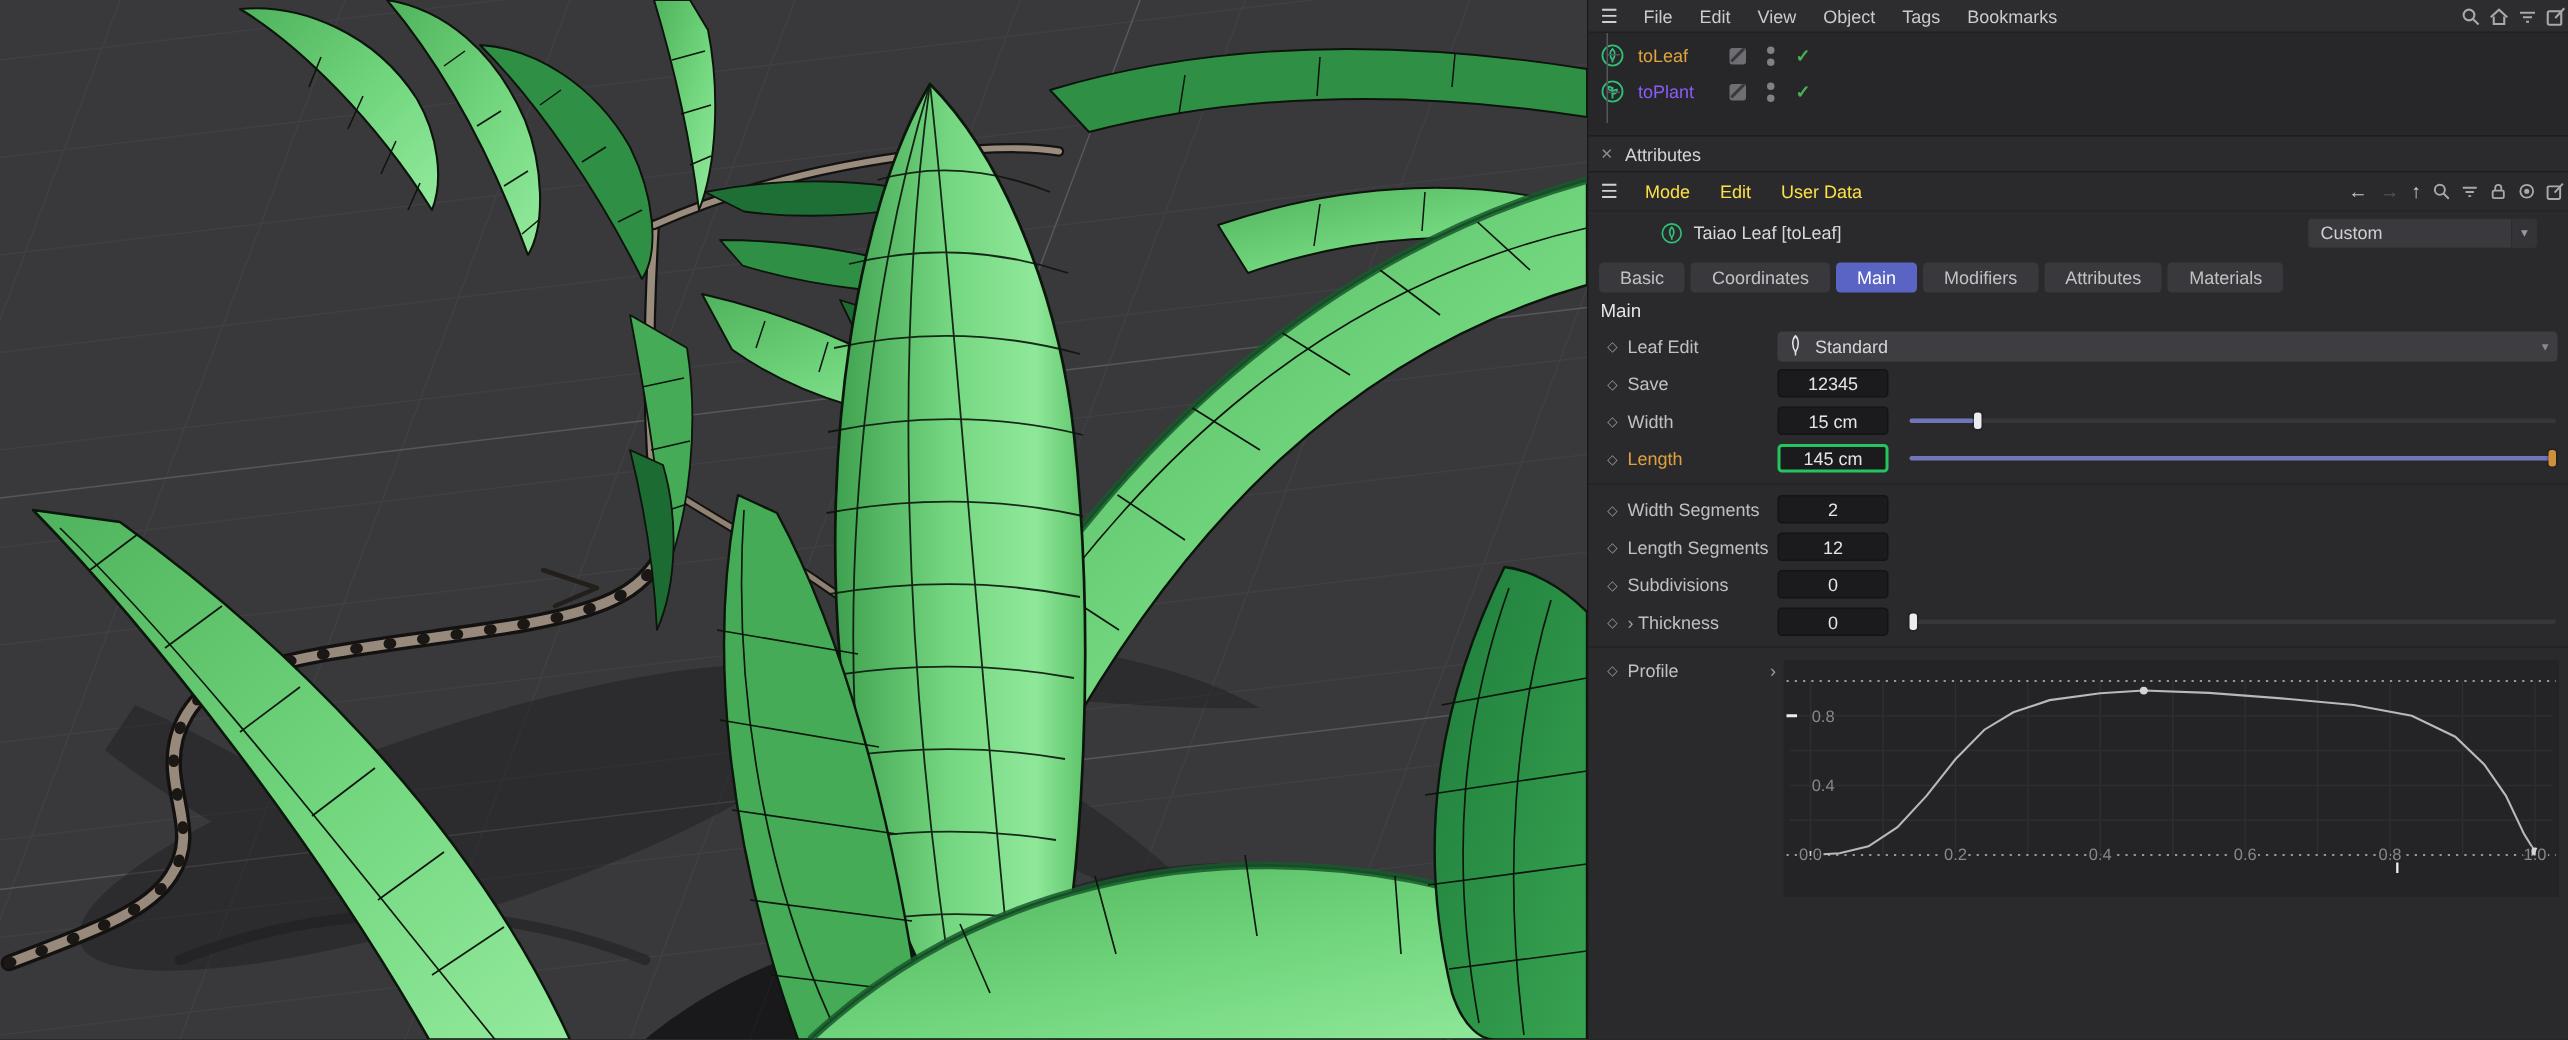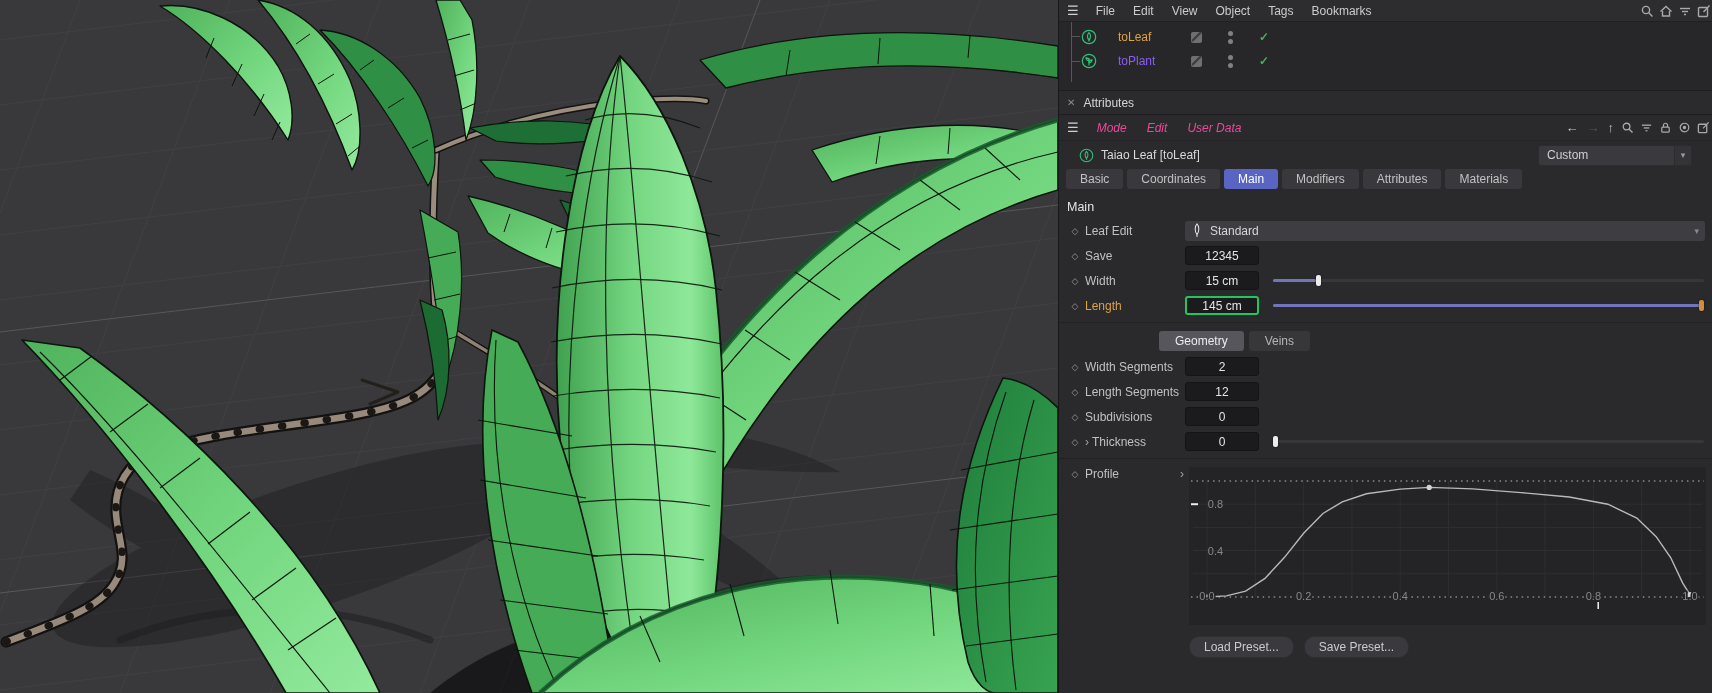--- a/index.html
+++ b/index.html
@@ -13,43 +13,43 @@
   .menubar{height:21px;flex:none;background:#2d2d30;border-bottom:1px solid #202023;display:flex;align-items:center;gap:0;padding:0 6px;overflow:hidden;}
   .hamburger{font-size:13px;color:#cfcfd1;margin:0 8px 0 2px;cursor:pointer;}
   .menubar .mitem{padding:0 9px;color:#cbcbcd;cursor:pointer;}
   .menubar .spacer,.toolbar .spacer{flex:1;}
   .icnbtn{width:19px;height:17px;display:flex;align-items:center;justify-content:center;color:#a9a9ad;flex:none;}
   .icnbtn svg{display:block;}
   .cut{margin-right:-7px;}
   
   .objmgr{height:68px;flex:none;background:#27272a;position:relative;padding-top:3px;box-sizing:border-box;}
   .treeline{position:absolute;background:#55555a;}
-  .objrow{display:flex;align-items:center;height:24px;padding-left:22px;gap:21px;}
+  .objrow{display:flex;align-items:center;height:24px;padding-left:8px;gap:9px;}
   .objicon{width:16px;height:16px;flex:none;color:#2fbf76;}
   .objname{min-width:46px;}
   .objname.sel{color:#e0a43c;}
   .objname.norm{color:#8b5cf6;}
   .tagsq{width:11px;height:11px;border-radius:2px;background:#6e6e73;position:relative;margin-left:6px;flex:none;}
   .tagsq::after{content:"";position:absolute;left:1px;top:8px;width:12px;height:1.5px;background:#3a3a3d;transform:rotate(-45deg);transform-origin:left;}
   .visdots{display:flex;flex-direction:column;gap:3px;margin-left:5px;flex:none;}
   .visdots i{width:5px;height:5px;border-radius:50%;background:#808085;display:block;}
   .chk{color:#49b054;font-size:12px;font-weight:bold;margin-left:5px;}
   
   .attrtitle{height:23px;flex:none;background:#2b2b2e;border-top:1px solid #1d1d20;border-bottom:1px solid #1d1d20;display:flex;align-items:center;gap:8px;padding:0 8px;color:#d4d4d6;}
   .closex{color:#8d8d91;font-size:10px;cursor:pointer;}
   .toolbar{height:25px;flex:none;display:flex;align-items:center;padding:0 6px;gap:0;border-bottom:1px solid #242427;overflow:hidden;}
-  .toolbar .titem{padding:0 10px;color:#ec4899;cursor:pointer;font-style:italic;}
+  .toolbar .titem{padding:0 10px;color:#fde047;cursor:pointer;}
   .arrowic{font-size:13px;padding:0 4px;}
   .dim{color:#55555a;}
-  .objheader{height:28px;flex:none;display:flex;align-items:center;gap:7px;padding:0 20px;}
+  .objheader{height:28px;flex:none;display:flex;align-items:center;gap:7px;padding:0 20px;margin-left:28px;}
   .objheader .hname{color:#d8d8da;flex:none;}
   .dd{margin-left:auto;width:152px;height:19px;background:#3a3a3e;border:1px solid #2c2c2f;border-radius:3px;display:flex;align-items:center;color:#cfcfd1;cursor:pointer;}
   .dd .ddtext{flex:1;padding-left:8px;}
   .dd .ddarr{width:16px;height:100%;border-left:1px solid #2c2c2f;display:flex;align-items:center;justify-content:center;color:#9a9a9e;font-size:9px;background:#343438;border-radius:0 2px 2px 0;}
-  .tabs{height:26px;flex:none;display:flex;align-items:flex-start;gap:4px;padding:0 7px;}
+  .tabs{height:26px;flex:none;display:flex;align-items:flex-end;gap:4px;padding:0 7px;}
   .tab{background:#39393d;color:#c2c2c4;border-radius:3px;padding:3px 14px;cursor:pointer;}
   .tab.active{background:#5a64c2;color:#fff;}
   .sectionlbl{height:23px;flex:none;display:flex;align-items:center;padding-left:8px;color:#e4e4e6;font-size:12.5px;}
   .prow{height:25px;flex:none;display:flex;align-items:center;}
   .dmd{width:20px;text-align:center;color:#96969a;font-size:9px;flex:none;margin-left:6px;}
   .plabel{width:100px;color:#c0c0c2;flex:none;}
   .plabel.orange{color:#e0a03c;}
   .pexp{color:#a2a2a6;margin-right:3px;}
   .pvalue{width:74px;height:19px;background:#1b1b1d;border:1px solid #141416;border-radius:3px;color:#e4e4e6;display:flex;align-items:center;justify-content:center;flex:none;box-sizing:border-box;}
   .pvalue.hl{border:2px solid #22c55e;}
@@ -475,24 +475,20 @@
       <span class="pvalue hl">145 cm</span>
       <div class="slider">
         <div class="track"></div>
           <div class="fill" style="width: 100%;"></div>
           <div class="handle orange" style="left: calc(100% - 5px);"></div>
       </div>
     </div>
 
     <div class="divider"></div>
 
-    <div class="subtabs">
-      <span class="stab active">Geometry</span>
-      <span class="stab">Veins</span>
-    </div>
 
     <div class="prow">
       <span class="dmd">◇</span>
       <span class="plabel">Width Segments</span>
       <span class="pvalue">2</span>
     </div>
 
     <div class="prow">
       <span class="dmd">◇</span>
       <span class="plabel">Length Segments</span>
@@ -554,20 +550,16 @@
             <text x="210.8" y="133.5" text-anchor="middle" fill="#87878b" font-size="11" font-family="Liberation Sans, sans-serif" paint-order="stroke" stroke="#242427" stroke-width="3">0.4</text>
             <text x="307.2" y="133.5" text-anchor="middle" fill="#87878b" font-size="11" font-family="Liberation Sans, sans-serif" paint-order="stroke" stroke="#242427" stroke-width="3">0.6</text>
             <text x="403.6" y="133.5" text-anchor="middle" fill="#87878b" font-size="11" font-family="Liberation Sans, sans-serif" paint-order="stroke" stroke="#242427" stroke-width="3">0.8</text>
             <text x="500" y="133.5" text-anchor="middle" fill="#87878b" font-size="11" font-family="Liberation Sans, sans-serif" paint-order="stroke" stroke="#242427" stroke-width="3">1.0</text>
             <line x1="2" y1="37.19999999999999" x2="9" y2="37.19999999999999" stroke="#ececee" stroke-width="2"></line>
             <line x1="408.42" y1="135" x2="408.42" y2="142" stroke="#f2f2f4" stroke-width="1.5"></line>
           </svg>
       </div>
     </div>
 
-    <div class="footer">
-      <button class="pbtn">Load Preset...</button>
-      <button class="pbtn">Save Preset...</button>
-    </div>
 
     <div class="fill-rest"></div>
   </div>
 </div>
 
 </body></html>

